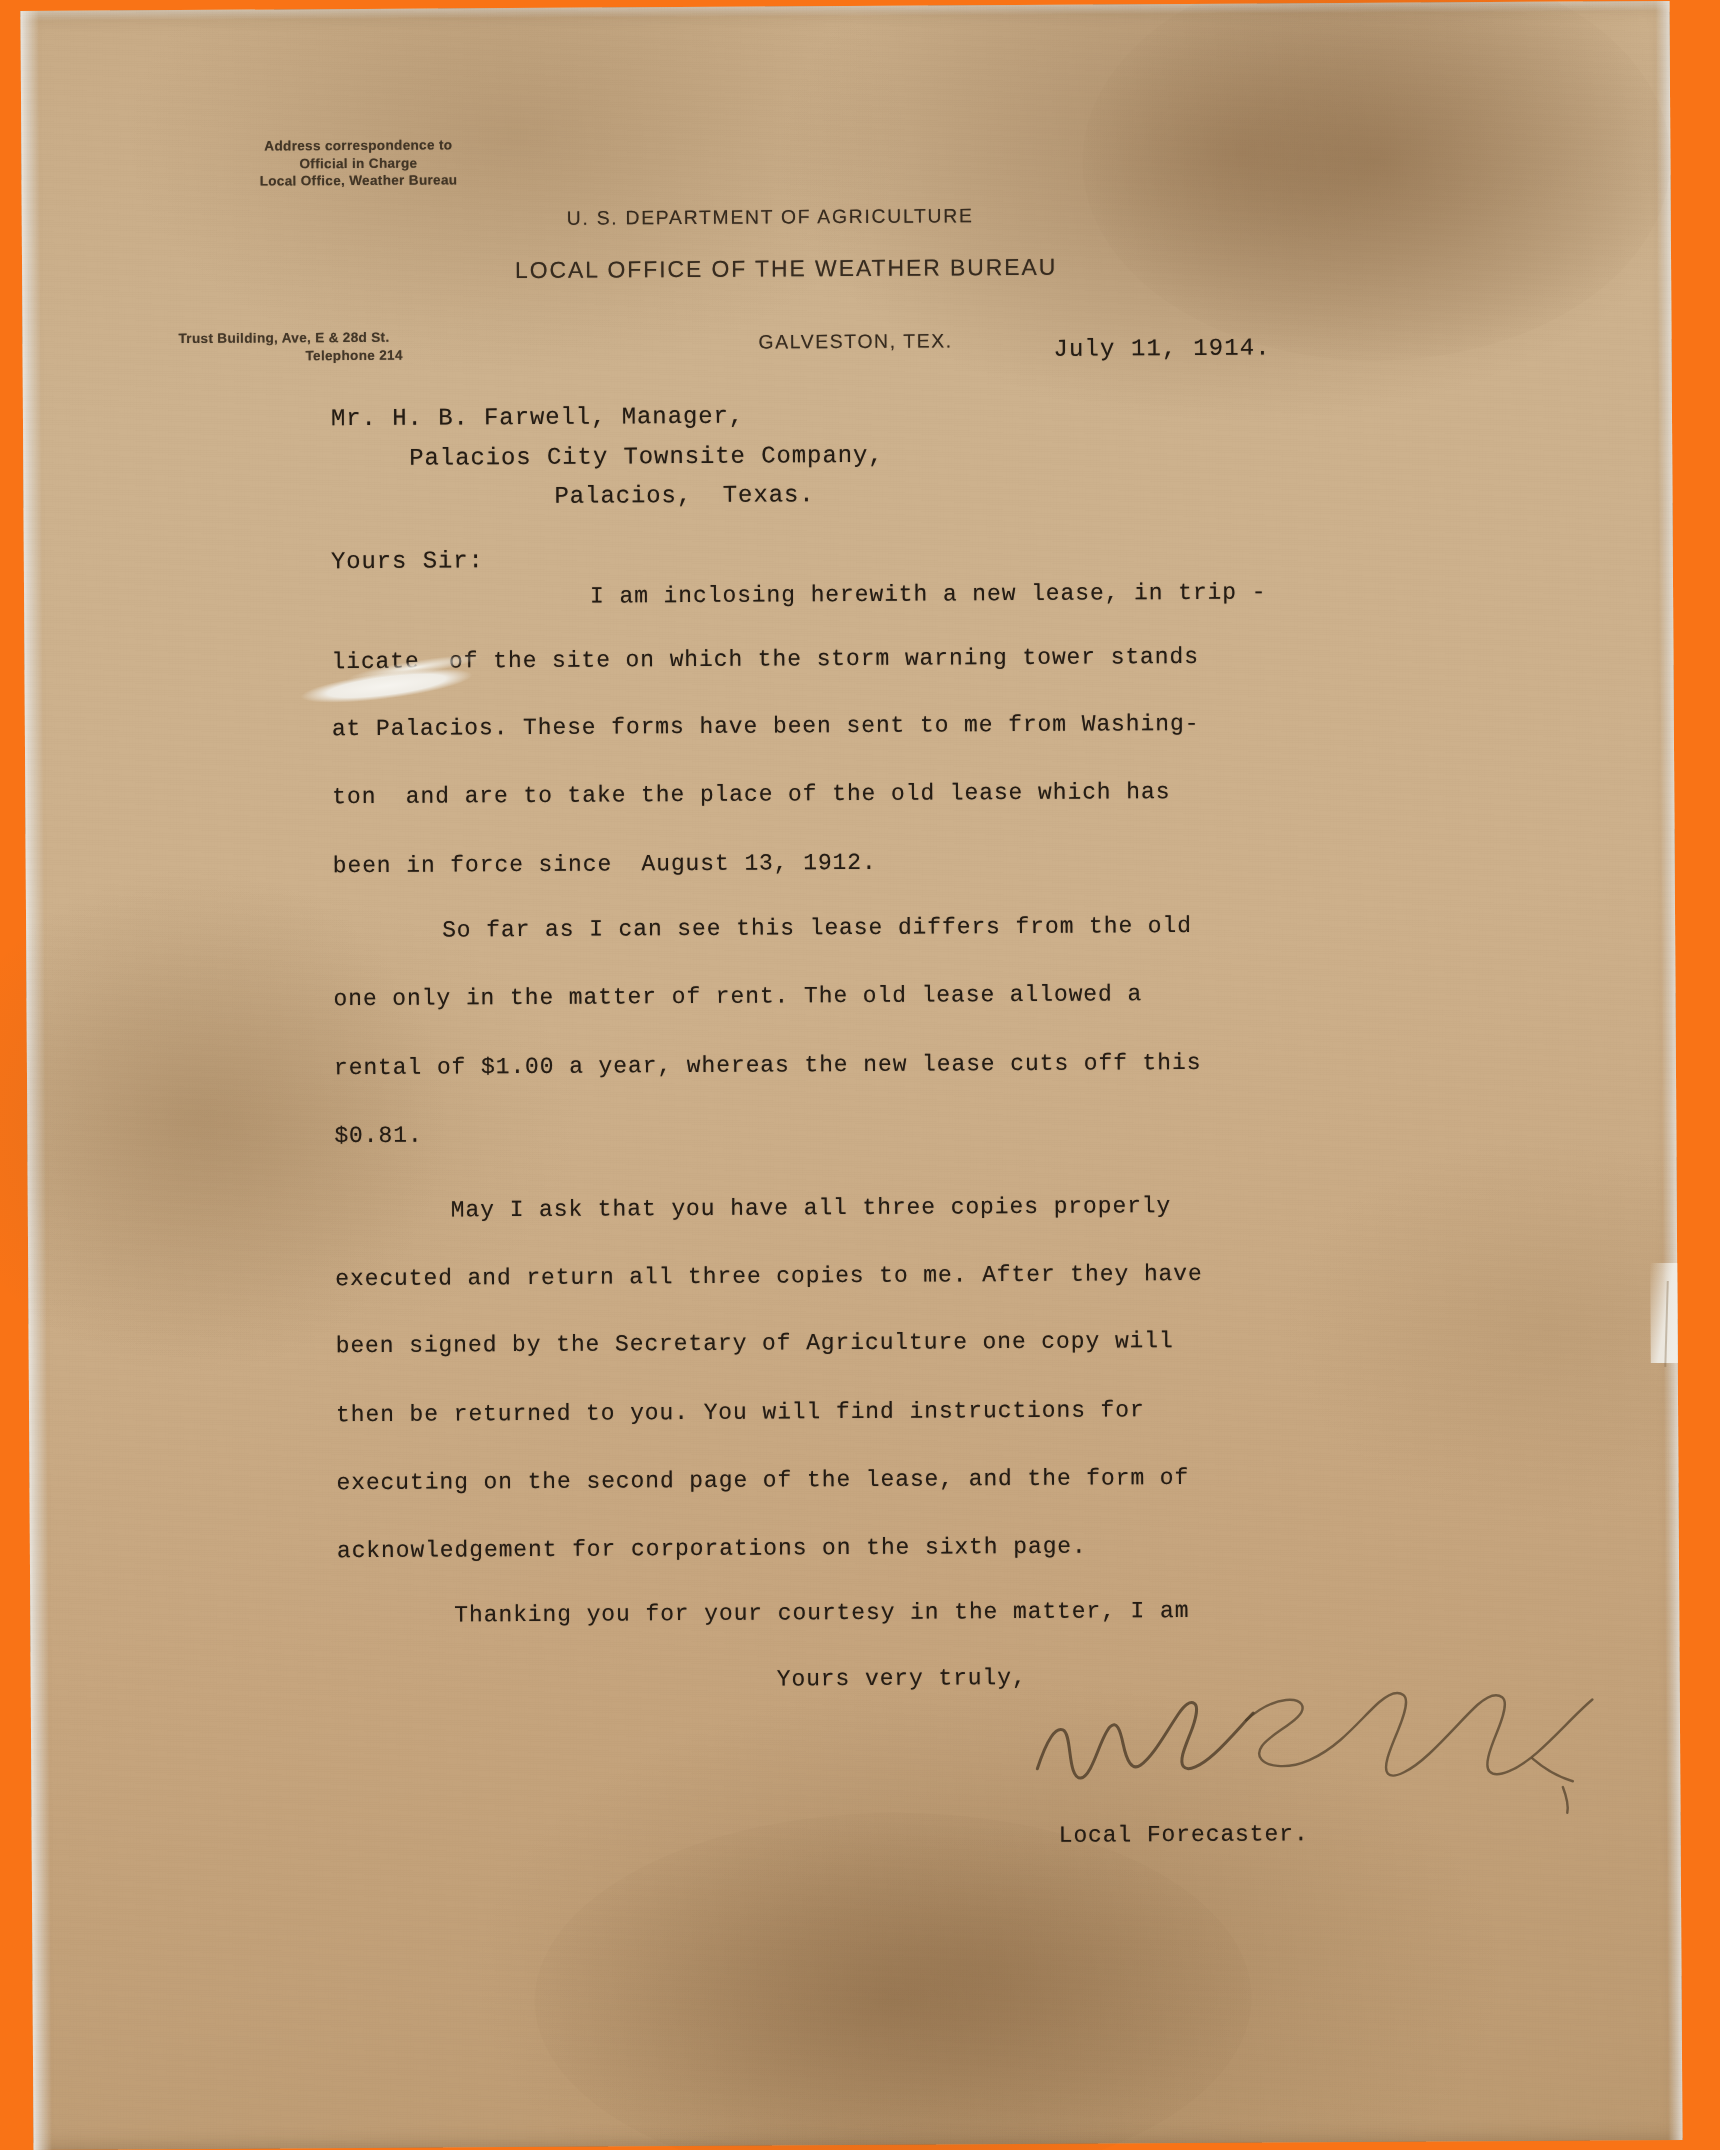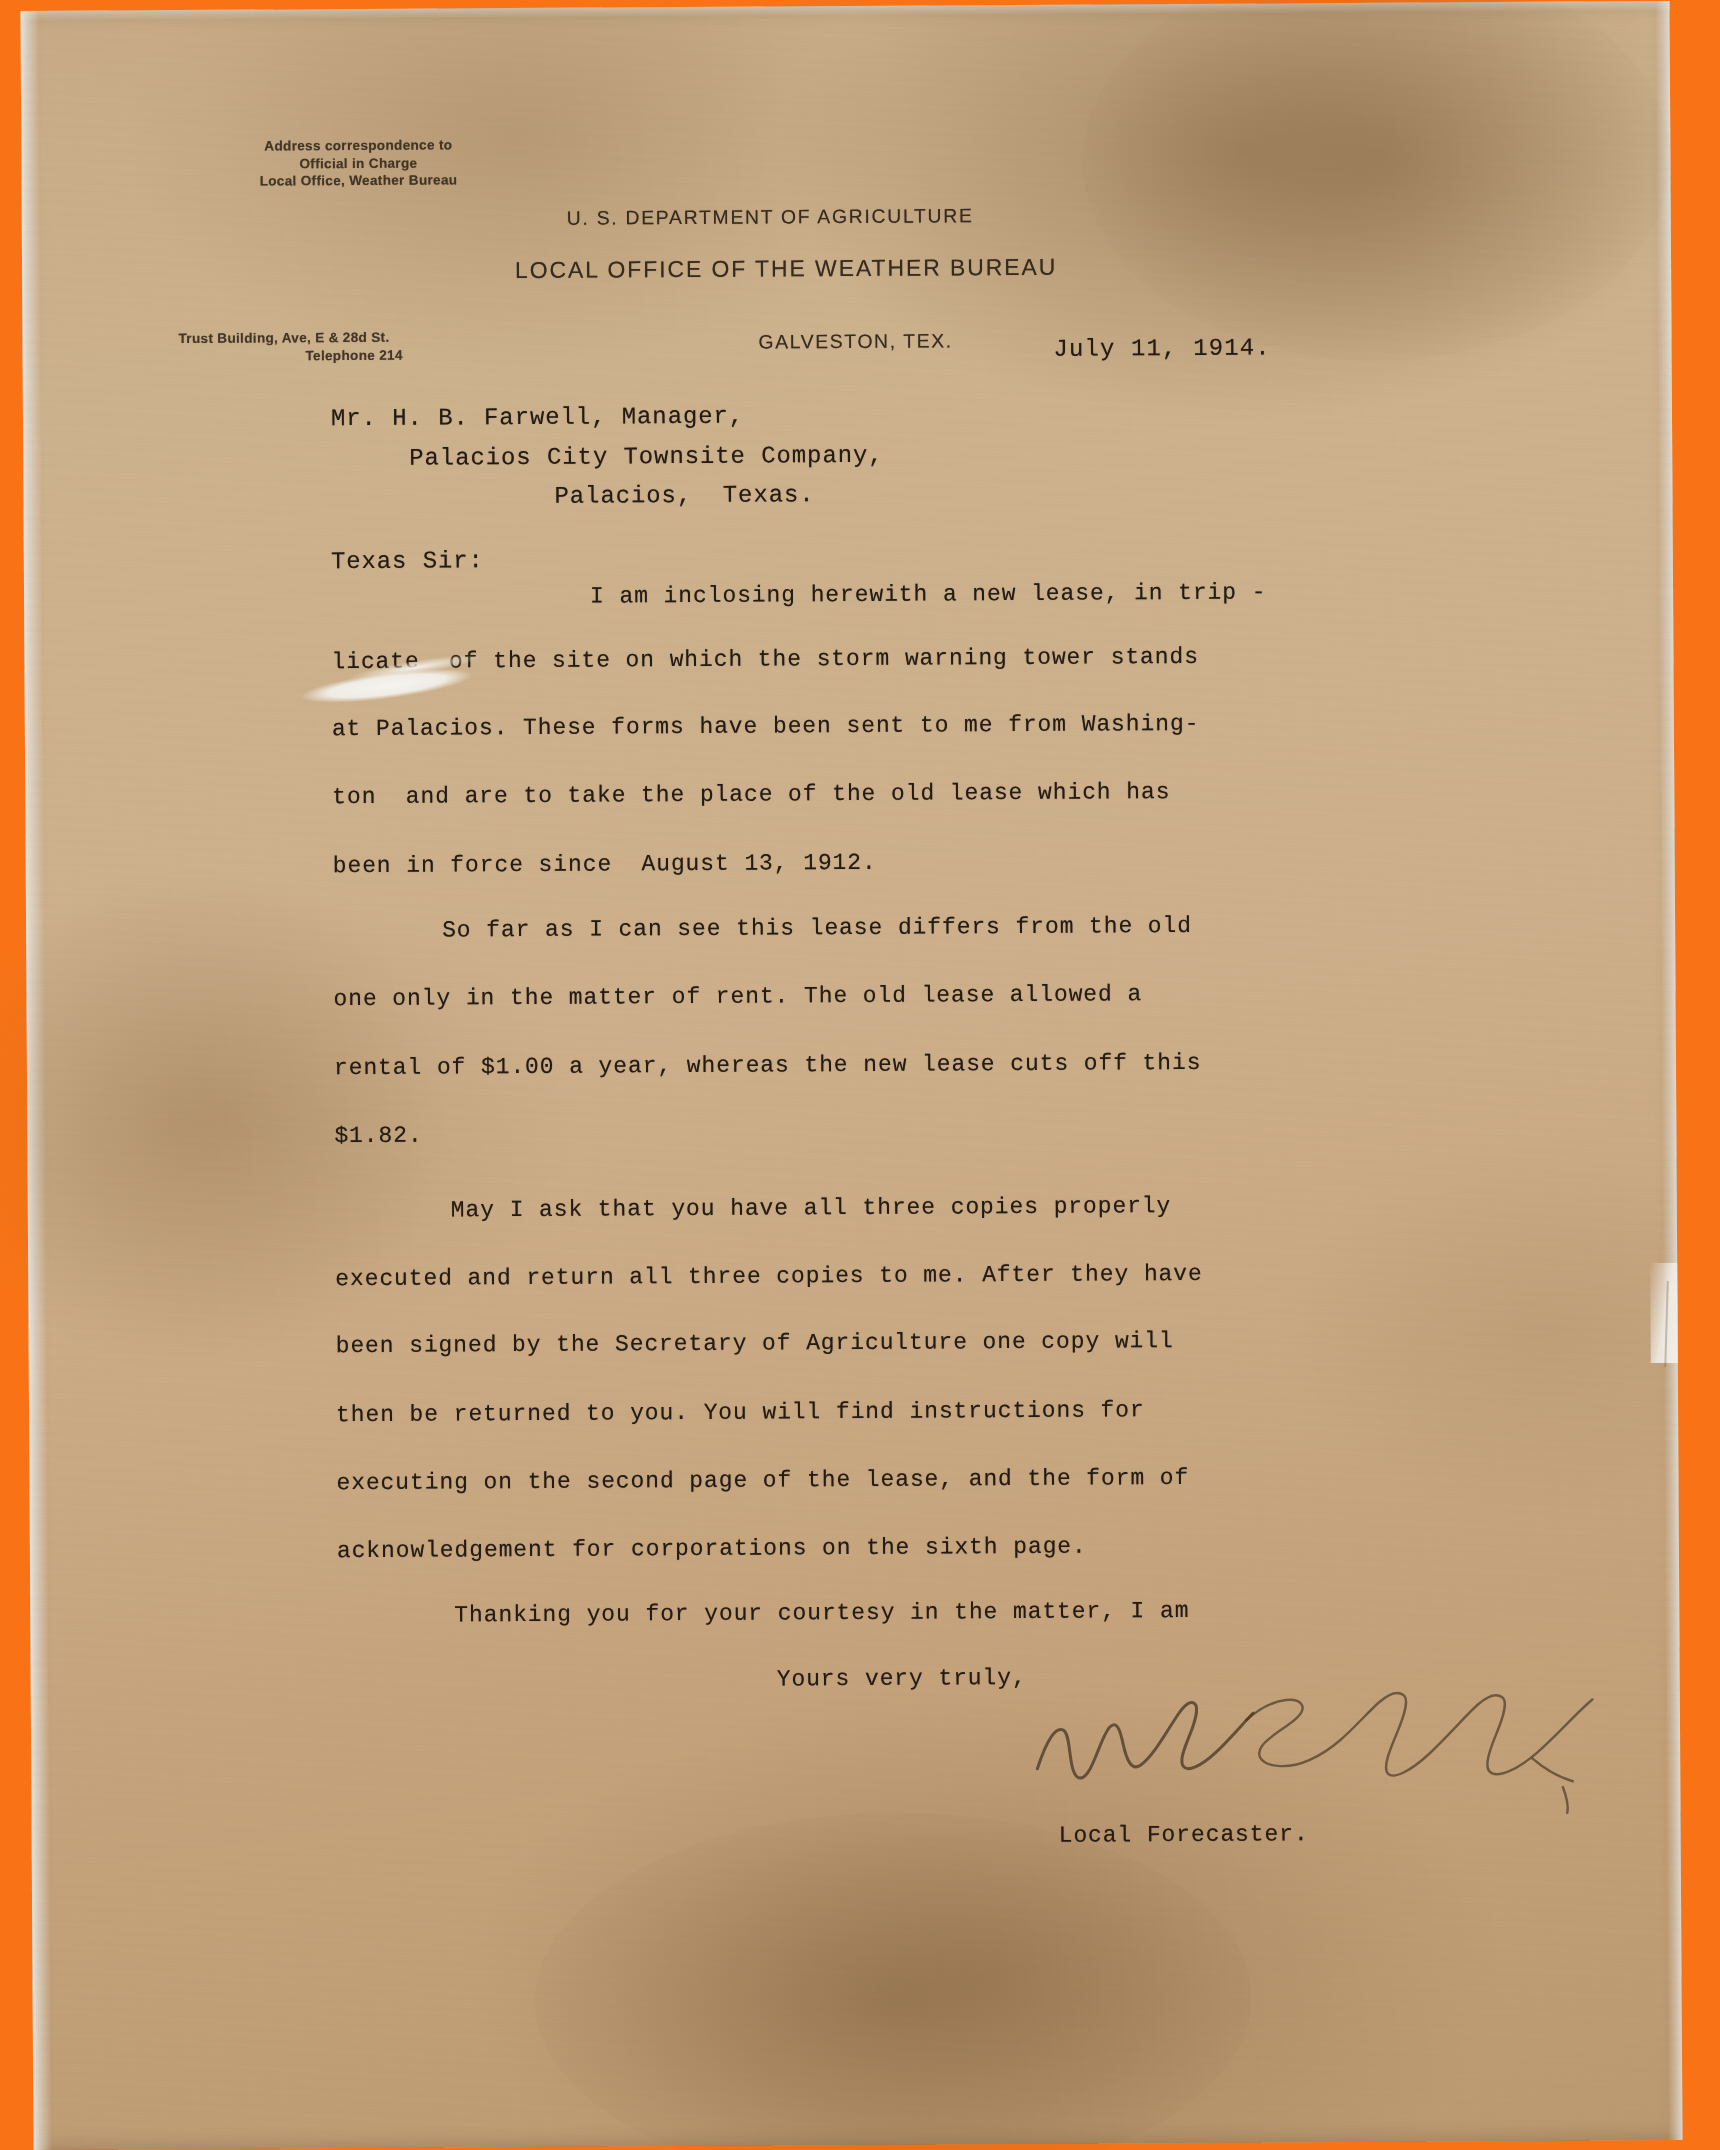--- a/index.html
+++ b/index.html
@@ -200,32 +200,32 @@
       <div class="tx small-print" style="left:156px;top:338px;width:351px;text-align:center;">Telephone 214</div>
 
       <div class="tx head-line" id="hl-city" style="left:736px;top:324px;">GALVESTON, TEX.</div>
 
       <div class="tx date" style="left:1031px;top:331px;">July 11, 1914.</div>
 
       <div class="tx body-line" style="left:308px;top:399px;font-size:24px;">Mr. H. B. Farwell, Manager,</div>
       <div class="tx body-line" style="left:386px;top:439px;font-size:24px;">Palacios City Townsite Company,</div>
       <div class="tx body-line" style="left:531px;top:478px;font-size:24px;">Palacios,  Texas.</div>
 
-      <div class="tx body-line" style="left:307px;top:542px;font-size:24px;">Texas Sir:</div>
+      <div class="tx body-line" style="left:307px;top:542px;font-size:24px;">Yours Sir:</div>
 
       <div class="tx body-line" style="left:566px;top:579px;font-size:23px;">I am inclosing herewith a new lease, in trip -</div>
       <div class="tx body-line" style="left:307px;top:643px;font-size:23px;">licate  of the site on which the storm warning tower stands</div>
       <div class="tx body-line" style="left:307px;top:710px;font-size:23px;">at Palacios. These forms have been sent to me from Washing-</div>
       <div class="tx body-line" style="left:307px;top:778px;font-size:23px;">ton  and are to take the place of the old lease which has</div>
       <div class="tx body-line" style="left:307px;top:847px;font-size:23px;">been in force since  August 13, 1912.</div>
 
       <div class="tx body-line" style="left:416px;top:912px;font-size:23px;">So far as I can see this lease differs from the old</div>
       <div class="tx body-line" style="left:307px;top:980px;font-size:23px;">one only in the matter of rent. The old lease allowed a</div>
       <div class="tx body-line" style="left:307px;top:1049px;font-size:23px;">rental of $1.00 a year, whereas the new lease cuts off this</div>
-      <div class="tx body-line" style="left:307px;top:1117px;font-size:23px;">$1.82.</div>
+      <div class="tx body-line" style="left:307px;top:1117px;font-size:23px;">$0.81.</div>
 
       <div class="tx body-line" style="left:423px;top:1192px;font-size:23px;">May I ask that you have all three copies properly</div>
       <div class="tx body-line" style="left:307px;top:1260px;font-size:23px;">executed and return all three copies to me. After they have</div>
       <div class="tx body-line" style="left:307px;top:1327px;font-size:23px;">been signed by the Secretary of Agriculture one copy will</div>
       <div class="tx body-line" style="left:307px;top:1396px;font-size:23px;">then be returned to you. You will find instructions for</div>
       <div class="tx body-line" style="left:307px;top:1464px;font-size:23px;">executing on the second page of the lease, and the form of</div>
       <div class="tx body-line" style="left:307px;top:1532px;font-size:23px;">acknowledgement for corporations on the sixth page.</div>
 
       <div class="tx body-line" style="left:424px;top:1597px;font-size:23px;">Thanking you for your courtesy in the matter, I am</div>
 

